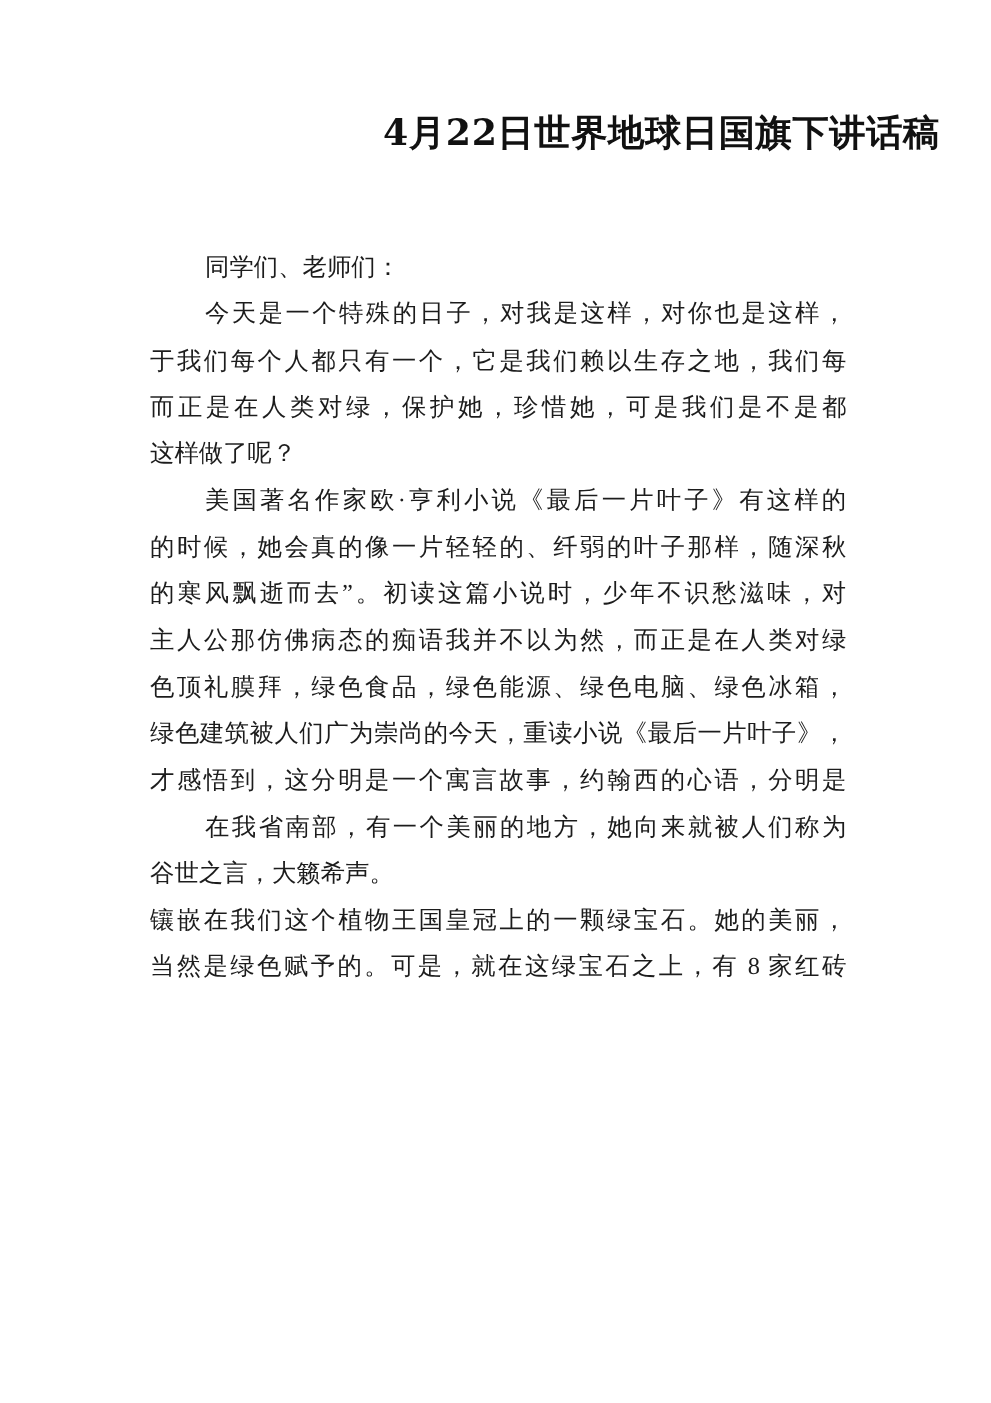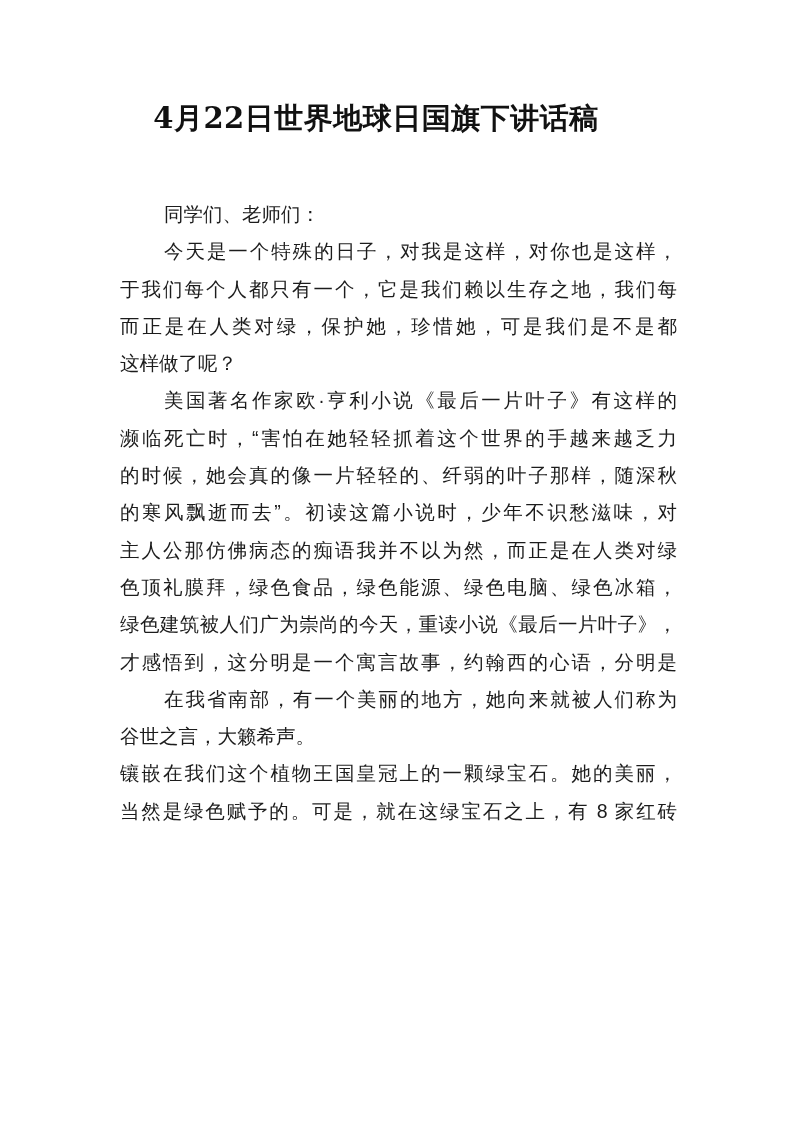--- a/index.html
+++ b/index.html
@@ -18,44 +18,44 @@
     .page {
       position: absolute;
       left: 0;
       top: 0;
       width: 793px;
       height: 1122px;
       background: #ffffff;
     }
     .title {
       position: absolute;
-      top: 96px;
+      top: 84px;
       left: 0;
       width: 752px;
-      text-align: center;
+      text-align: right;
       font-family: "DejaVu Serif", "Liberation Serif", serif;
       font-weight: bold;
       font-size: 29px;
       line-height: 44px;
       color: #111111;
       letter-spacing: 0.5px;
     }
     .body {
       position: absolute;
       top: 196px;
       left: 120px;
       width: 557px;
     }
     .line {
       height: 37.3px;
       line-height: 37.3px;
       font-size: 19.5px;
       white-space: nowrap;
       color: #1c1c1c;
-      font-family: Liberation Sans, sans-serif;
+      font-family: Liberation Serif, serif;
       text-align: justify;
       text-align-last: justify;
     }
     .line.indent {
       padding-left: 44px;
     }
     .line.last {
       text-align-last: left;
     }
   </style>
@@ -64,21 +64,20 @@
 
 <div class="page">
   <div class="title">4月22日世界地球日国旗下讲话稿</div>
   <div class="body" id="doc-body">
     <div class="line indent last">同学们、老师们：</div>
     <div class="line indent">今天是一个特殊的日子，对我是这样，对你也是这样，</div>
     <div class="line">于我们每个人都只有一个，它是我们赖以生存之地，我们每</div>
     <div class="line">而正是在人类对绿，保护她，珍惜她，可是我们是不是都</div>
     <div class="line last">这样做了呢？</div>
     <div class="line indent">美国著名作家欧·亨利小说《最后一片叶子》有这样的</div>
-    <div class="line">濒临死亡时，“害怕在她轻轻抓着这个世界的手越来越乏力</div>
     <div class="line">的时候，她会真的像一片轻轻的、纤弱的叶子那样，随深秋</div>
     <div class="line">的寒风飘逝而去”。初读这篇小说时，少年不识愁滋味，对</div>
     <div class="line">主人公那仿佛病态的痴语我并不以为然，而正是在人类对绿</div>
     <div class="line">色顶礼膜拜，绿色食品，绿色能源、绿色电脑、绿色冰箱，</div>
     <div class="line">绿色建筑被人们广为崇尚的今天，重读小说《最后一片叶子》，</div>
     <div class="line">才感悟到，这分明是一个寓言故事，约翰西的心语，分明是</div>
     <div class="line indent">在我省南部，有一个美丽的地方，她向来就被人们称为</div>
     <div class="line last">谷世之言，大籁希声。</div>
     <div class="line">镶嵌在我们这个植物王国皇冠上的一颗绿宝石。她的美丽，</div>
     <div class="line">当然是绿色赋予的。可是，就在这绿宝石之上，有 8 家红砖</div>

